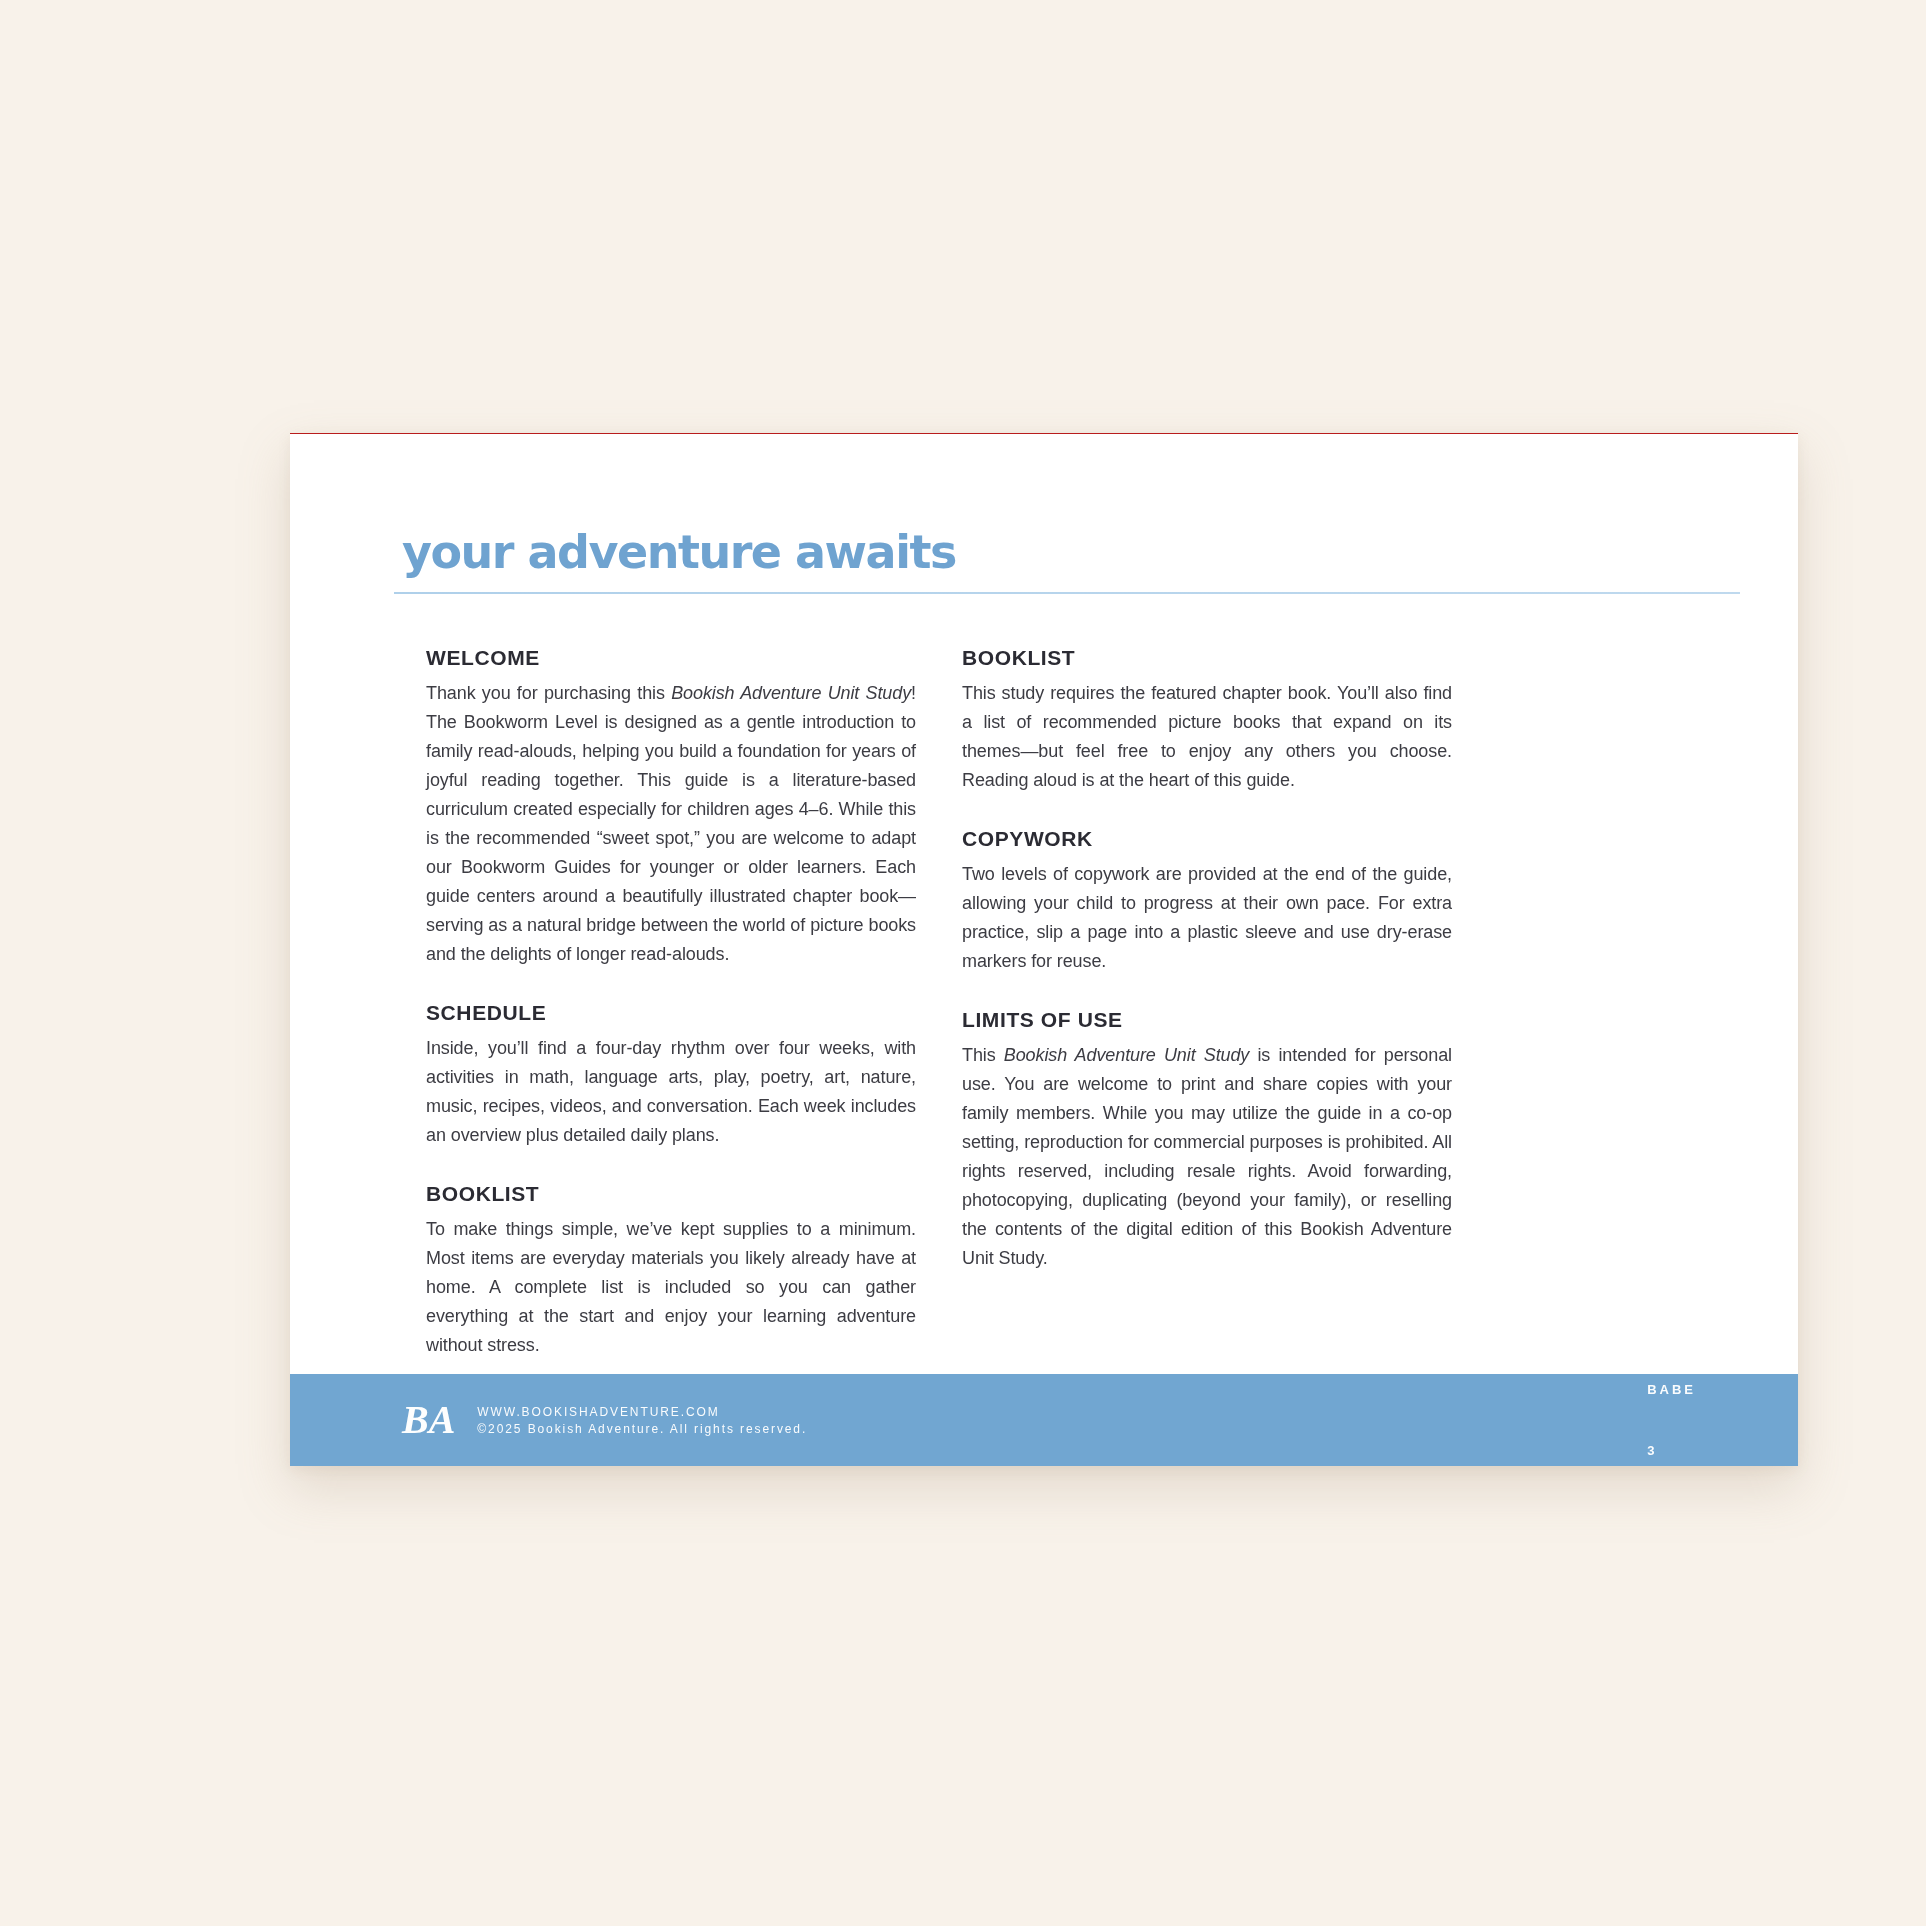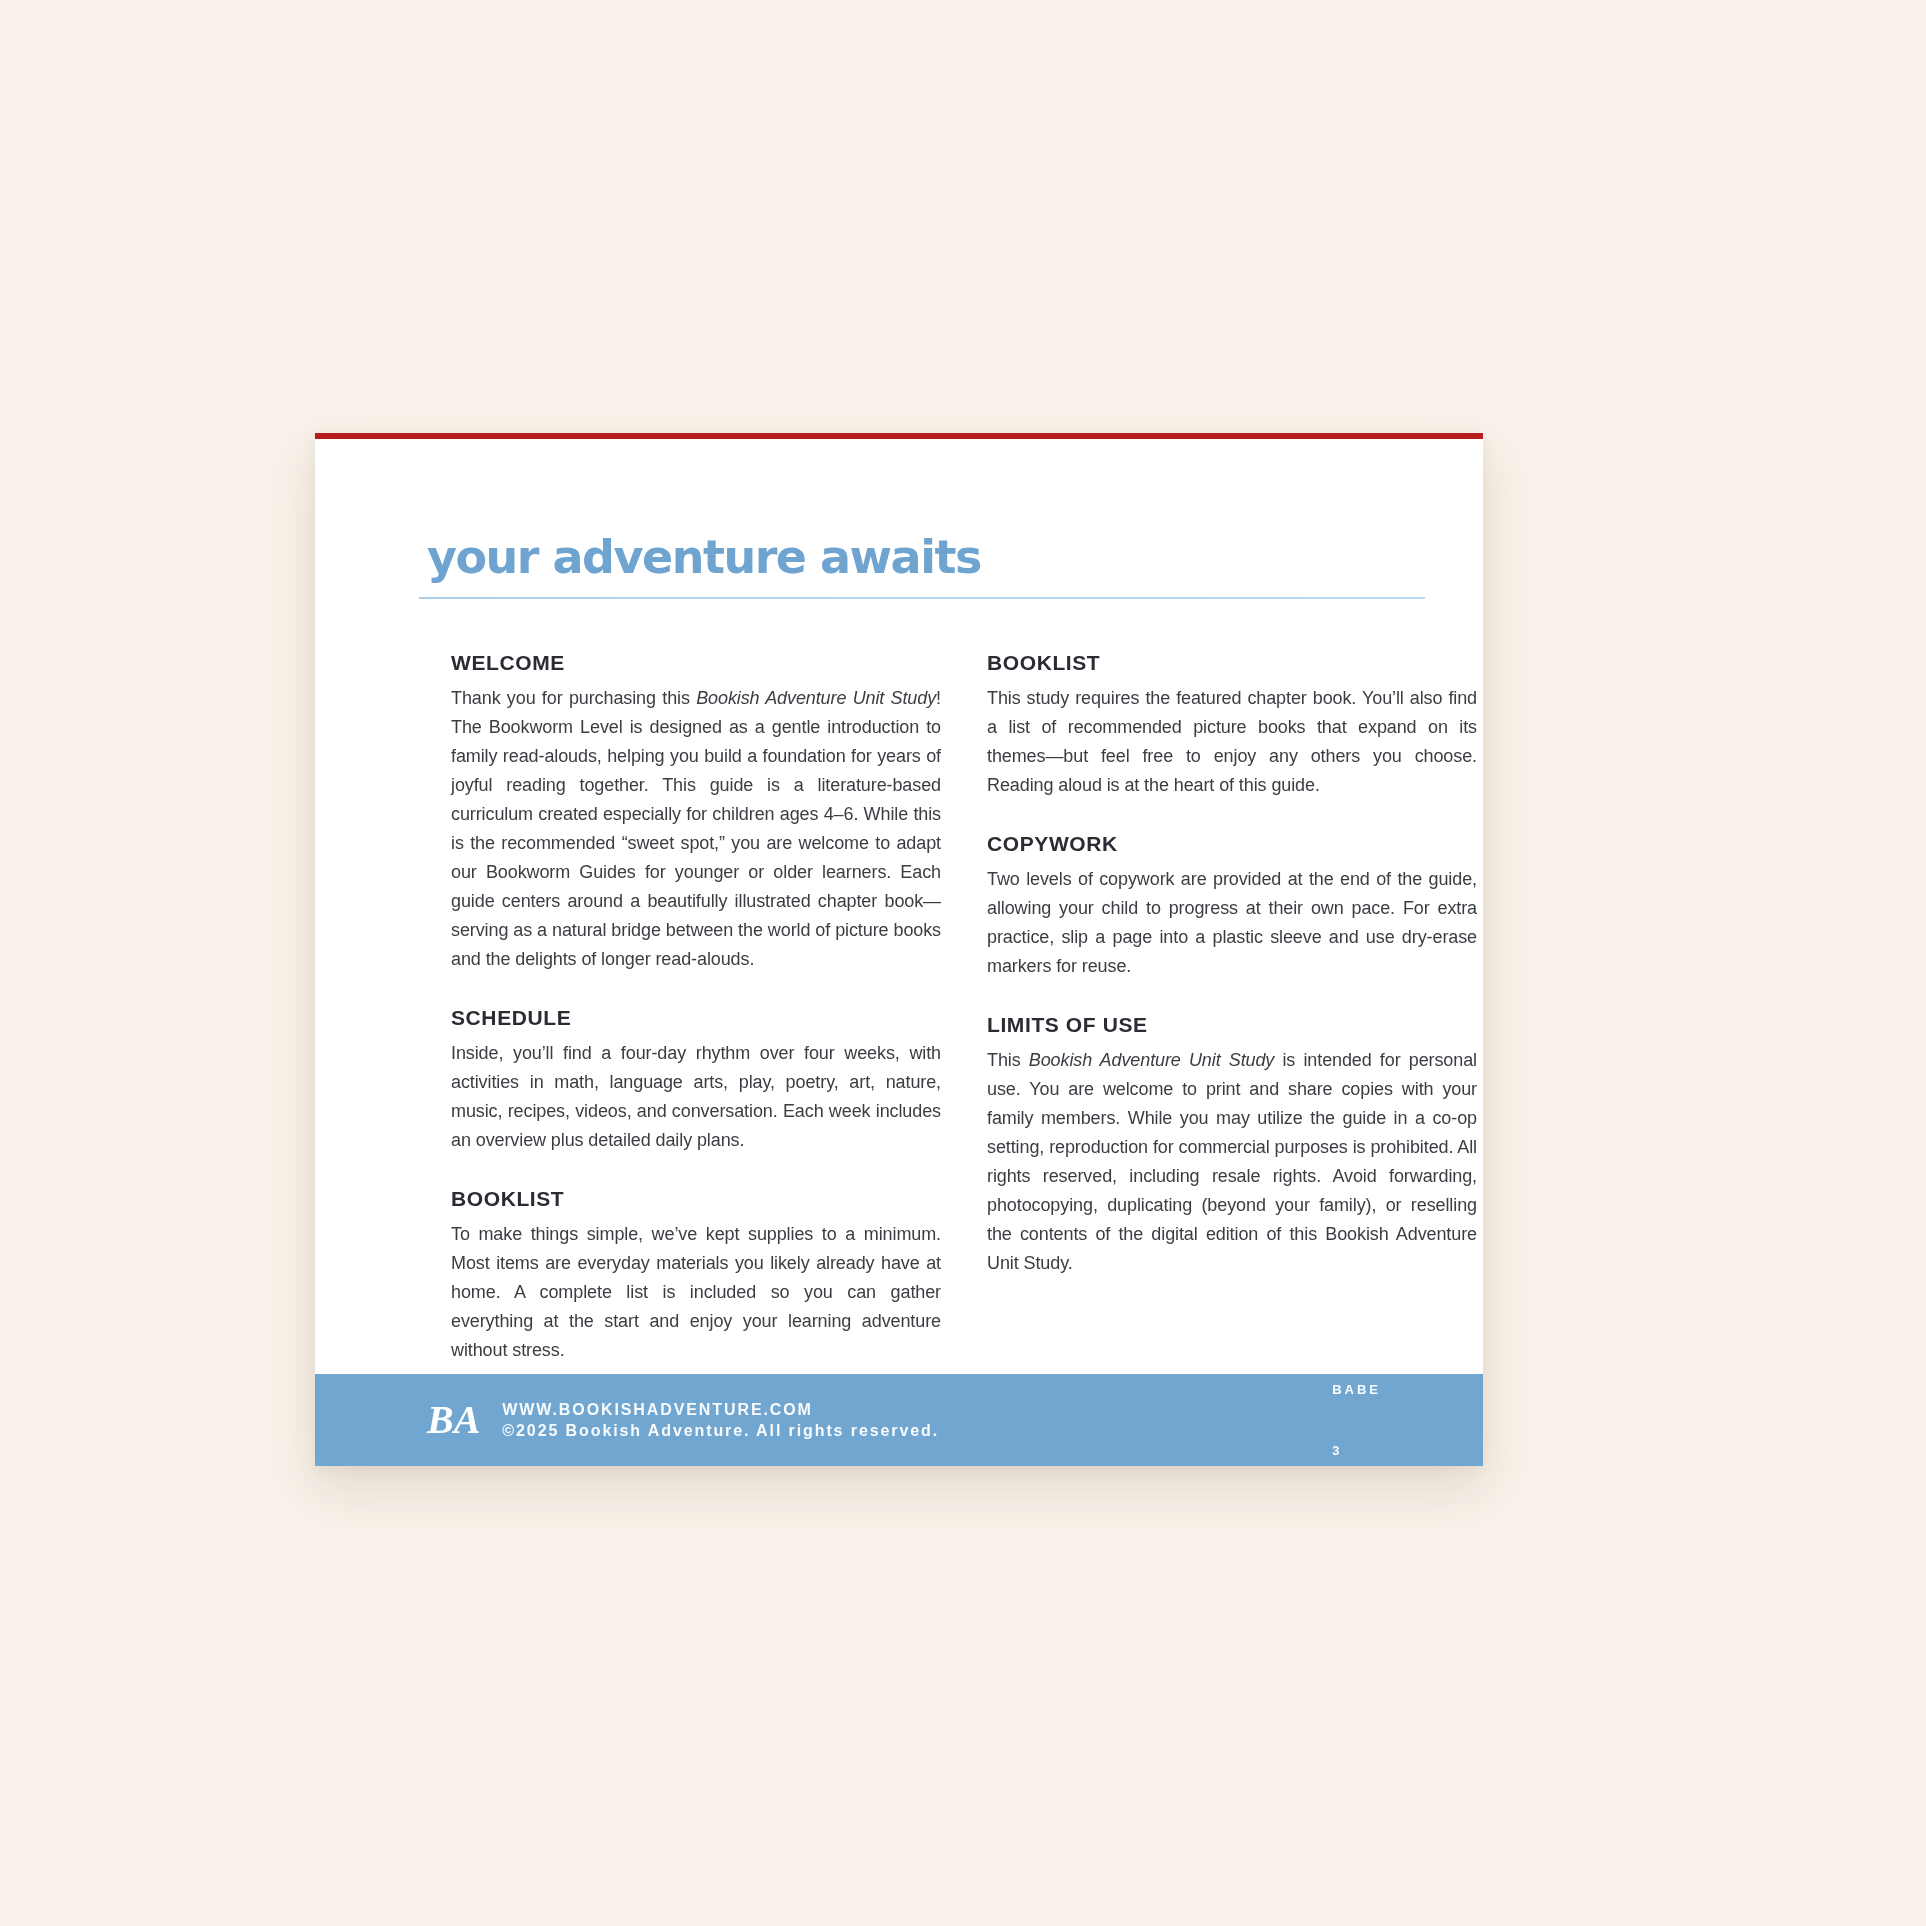--- a/index.html
+++ b/index.html
@@ -15,25 +15,25 @@
   html,body{margin:0;padding:0;}
   body{
     width:1927px;height:1927px;
     background:var(--background);
     font-family:"Liberation Sans", sans-serif;
     position:relative;
     overflow:hidden;
   }
   .document-page{
     position:absolute;
-    left:315px;top:433px;
-    width:1168px;height:1033px;
+    left:290px;top:433px;
+    width:1508px;height:1033px;
     background:var(--card);
     box-shadow:0 22px 48px rgba(167,144,118,0.25), 0 4px 12px rgba(167,144,118,0.12);
-    border-top:6px solid #b91c1c;
+    border-top:1px solid #b91c1c;
   }
   .page-title{
     position:absolute;
     left:112px;top:91px;
     margin:0;
     font-family:"DejaVu Sans", sans-serif;
     font-weight:bold;
     font-size:46px;
     letter-spacing:-1.5px;
     color:var(--accent-blue);
@@ -89,22 +89,22 @@
     line-height:1;
     margin-right:22px;
     color:#FDFEFE;
   }
   .footer-meta{
     display:flex;
     flex-direction:column;
     gap:3px;
   }
   .footer-meta .line{
-    font-size:16px;
-    font-weight:bold;
+    font-size:12px;
+    font-weight:normal;
     letter-spacing:1.9px;
     color:rgba(255,255,255,0.96);
     white-space:nowrap;
   }
   .footer-right{
     margin-left:auto;
     display:flex;
     align-items:flex-start;
     gap:46px;
     font-size:13px;

